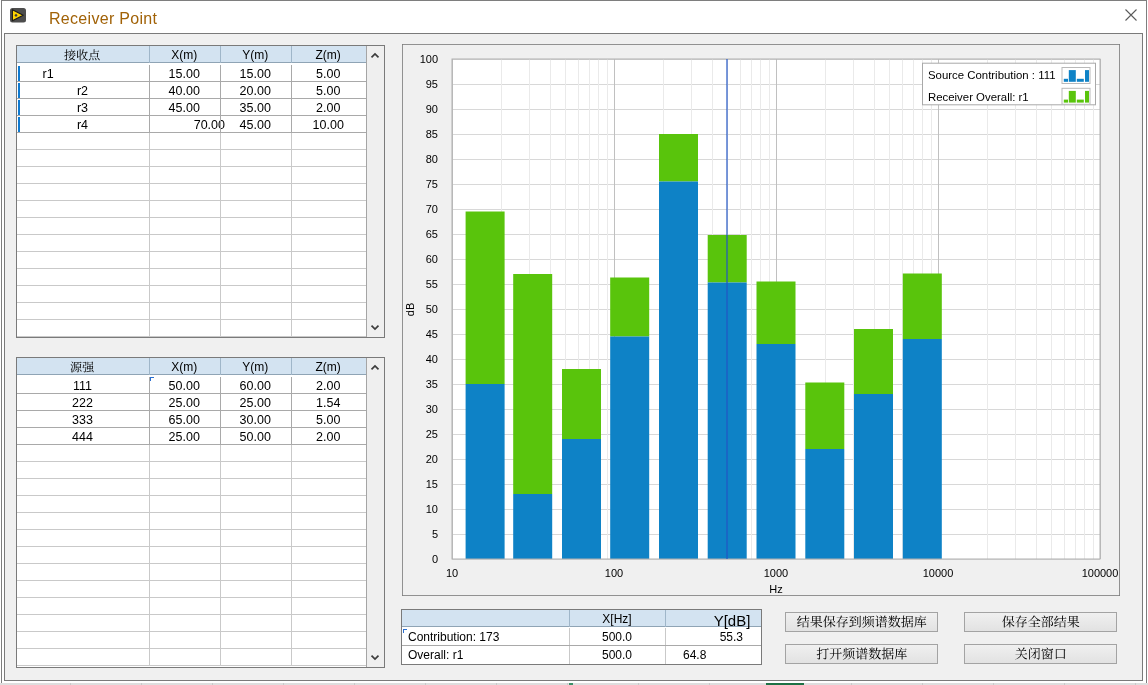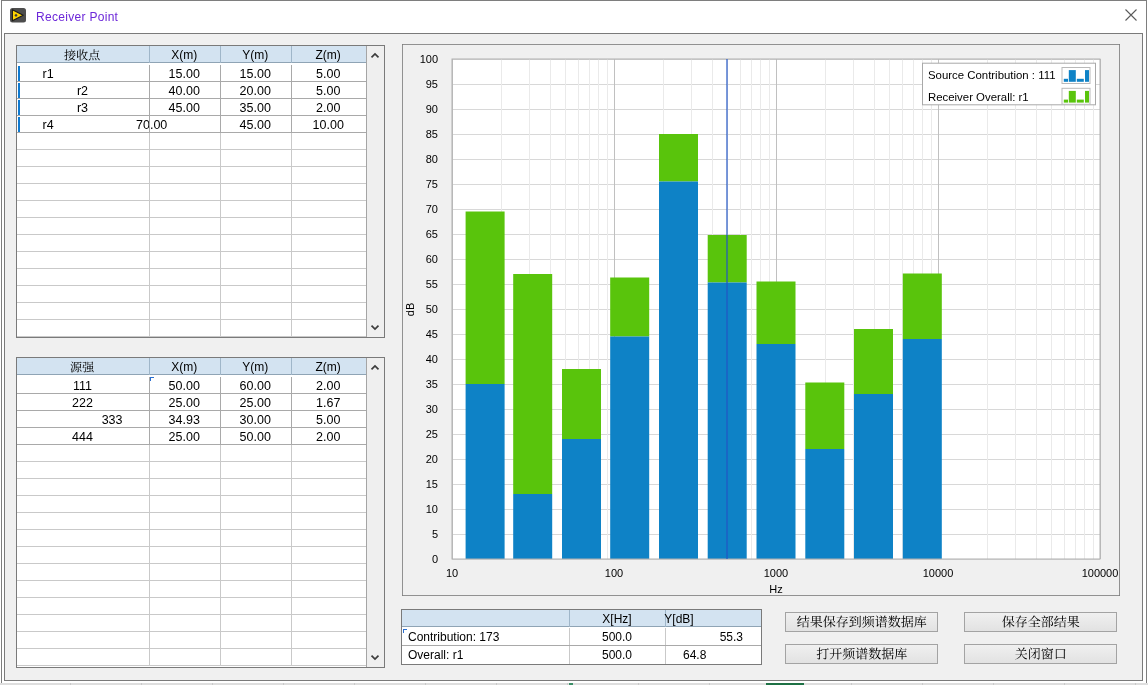--- a/index.html
+++ b/index.html
@@ -11,21 +11,21 @@
 <div class="abs" style="left:1px;top:0;width:1146px;height:684px;border:1px solid #7e7e7e;border-bottom:none;background:#fff"></div>
 <div class="abs" style="left:4px;top:33px;width:1139px;height:648px;background:#f0f0f0;border:1px solid #7a7a7a"></div>
 <div class="abs" style="left:0;top:683px;width:1148px;height:2px;background:repeating-linear-gradient(90deg,#dedede 0,#dedede 70px,#c9c9c9 70px,#c9c9c9 71px)"></div>
 <div class="abs" style="left:766px;top:683px;width:38px;height:2px;background:#1e7145"></div>
 <div class="abs" style="left:569px;top:683px;width:4px;height:2px;background:#3c8f68"></div>
 <svg class="abs" style="left:10px;top:7.5px" width="16" height="15" viewBox="0 0 16 15">
 <rect x="0" y="0" width="16" height="14.5" rx="2.5" fill="#4d4d4d"></rect>
 <path d="M2.4 1.8 L13.2 7.3 L2.4 12.8 Z" fill="#ffd400" stroke="#1a1a1a" stroke-width="1.1" stroke-linejoin="round"></path>
 <path d="M6 5.7 L7.6 7.3 L6 8.9 L4.4 7.3 Z" fill="#3a3a3a"></path>
 </svg>
-<div class="abs" style="left:36px;top:9.5px;font-size:12px;color:#6d28d9;letter-spacing:0.3px">Receiver Point</div>
+<div class="abs" style="left:49px;top:9.5px;font-size:16px;color:#a16207;letter-spacing:0.3px">Receiver Point</div>
 <svg class="abs" style="left:1124px;top:8px" width="14" height="14" viewBox="0 0 14 14">
 <path d="M1.5 1.5 L12.5 12.5 M12.5 1.5 L1.5 12.5" stroke="#5a5a5a" stroke-width="1.1"></path>
 </svg>
 <div class="tbl-panel" style="left:15.5px;top:45px;width:369px;height:293px"></div>
 <div class="abs" style="left:16.5px;top:46px;width:349.5px;height:17px;background:#d3e3f1;border-bottom:1px solid #8fa4b5"></div>
 <div class="abs" style="left:148.5px;top:46px;width:1px;height:17px;background:#9fb6c9"></div>
 <div class="abs" style="left:220.0px;top:46px;width:1px;height:17px;background:#9fb6c9"></div>
 <div class="abs" style="left:290.5px;top:46px;width:1px;height:17px;background:#9fb6c9"></div>
 <svg class="abs" style="left:64.4px;top:48px" width="40" height="15" viewBox="0 0 40 15">
     <g transform="translate(0,11.5) scale(0.93)">
@@ -44,22 +44,22 @@
 <div class="abs" style="left:42.5px;top:83.5px;width:80px;height:14px;text-align:center;font-size:12.5px">r2</div>
 <div class="abs" style="left:144.2px;top:83.5px;width:80px;height:14px;text-align:center;font-size:12.5px">40.00</div>
 <div class="abs" style="left:215.2px;top:83.5px;width:80px;height:14px;text-align:center;font-size:12.5px">20.00</div>
 <div class="abs" style="left:288.2px;top:83.5px;width:80px;height:14px;text-align:center;font-size:12.5px">5.00</div>
 <div class="abs" style="left:16.5px;top:115px;width:349.5px;height:1px;background:#a9a9a9"></div>
 <div class="abs" style="left:42.5px;top:100.5px;width:80px;height:14px;text-align:center;font-size:12.5px">r3</div>
 <div class="abs" style="left:144.2px;top:100.5px;width:80px;height:14px;text-align:center;font-size:12.5px">45.00</div>
 <div class="abs" style="left:215.2px;top:100.5px;width:80px;height:14px;text-align:center;font-size:12.5px">35.00</div>
 <div class="abs" style="left:288.2px;top:100.5px;width:80px;height:14px;text-align:center;font-size:12.5px">2.00</div>
 <div class="abs" style="left:16.5px;top:132px;width:349.5px;height:1px;background:#a9a9a9"></div>
-<div class="abs" style="left:42.5px;top:117.5px;width:80px;height:14px;font-size:12.5px">r4</div>
-<div class="abs" style="left:136px;top:117.5px;width:80px;height:14px;text-align:left;font-size:12.5px">70.00</div>
+<div class="abs" style="left:42.5px;top:117.5px;width:80px;height:14px;text-align:center;font-size:12.5px">r4</div>
+<div class="abs" style="left:145px;top:117.5px;width:80px;height:14px;text-align:right;font-size:12.5px">70.00</div>
 <div class="abs" style="left:215.2px;top:117.5px;width:80px;height:14px;text-align:center;font-size:12.5px">45.00</div>
 <div class="abs" style="left:288.2px;top:117.5px;width:80px;height:14px;text-align:center;font-size:12.5px">10.00</div>
 <div class="abs" style="left:16.5px;top:149px;width:349.5px;height:1px;background:#c9c9c9"></div>
 <div class="abs" style="left:16.5px;top:166px;width:349.5px;height:1px;background:#c9c9c9"></div>
 <div class="abs" style="left:16.5px;top:183px;width:349.5px;height:1px;background:#c9c9c9"></div>
 <div class="abs" style="left:16.5px;top:200px;width:349.5px;height:1px;background:#c9c9c9"></div>
 <div class="abs" style="left:16.5px;top:217px;width:349.5px;height:1px;background:#c9c9c9"></div>
 <div class="abs" style="left:16.5px;top:234px;width:349.5px;height:1px;background:#c9c9c9"></div>
 <div class="abs" style="left:16.5px;top:251px;width:349.5px;height:1px;background:#c9c9c9"></div>
 <div class="abs" style="left:16.5px;top:268px;width:349.5px;height:1px;background:#c9c9c9"></div>
@@ -100,24 +100,24 @@
 <div class="abs" style="left:298.2px;top:360px;width:60px;height:14px;text-align:center;font-size:12px">Z(m)</div>
 <div class="abs" style="left:16.5px;top:393px;width:349.5px;height:1px;background:#a9a9a9"></div>
 <div class="abs" style="left:42.5px;top:378.5px;width:80px;height:14px;text-align:center;font-size:12.5px">111</div>
 <div class="abs" style="left:144.2px;top:378.5px;width:80px;height:14px;text-align:center;font-size:12.5px">50.00</div>
 <div class="abs" style="left:215.2px;top:378.5px;width:80px;height:14px;text-align:center;font-size:12.5px">60.00</div>
 <div class="abs" style="left:288.2px;top:378.5px;width:80px;height:14px;text-align:center;font-size:12.5px">2.00</div>
 <div class="abs" style="left:16.5px;top:410px;width:349.5px;height:1px;background:#a9a9a9"></div>
 <div class="abs" style="left:42.5px;top:395.5px;width:80px;height:14px;text-align:center;font-size:12.5px">222</div>
 <div class="abs" style="left:144.2px;top:395.5px;width:80px;height:14px;text-align:center;font-size:12.5px">25.00</div>
 <div class="abs" style="left:215.2px;top:395.5px;width:80px;height:14px;text-align:center;font-size:12.5px">25.00</div>
-<div class="abs" style="left:288.2px;top:395.5px;width:80px;height:14px;text-align:center;font-size:12.5px">1.67</div>
+<div class="abs" style="left:288.2px;top:395.5px;width:80px;height:14px;text-align:center;font-size:12.5px">1.54</div>
 <div class="abs" style="left:16.5px;top:427px;width:349.5px;height:1px;background:#a9a9a9"></div>
-<div class="abs" style="left:42.5px;top:412.5px;width:80px;height:14px;text-align:right;font-size:12.5px">333</div>
-<div class="abs" style="left:144.2px;top:412.5px;width:80px;height:14px;text-align:center;font-size:12.5px">34.93</div>
+<div class="abs" style="left:42.5px;top:412.5px;width:80px;height:14px;text-align:center;font-size:12.5px">333</div>
+<div class="abs" style="left:144.2px;top:412.5px;width:80px;height:14px;text-align:center;font-size:12.5px">65.00</div>
 <div class="abs" style="left:215.2px;top:412.5px;width:80px;height:14px;text-align:center;font-size:12.5px">30.00</div>
 <div class="abs" style="left:288.2px;top:412.5px;width:80px;height:14px;text-align:center;font-size:12.5px">5.00</div>
 <div class="abs" style="left:16.5px;top:444px;width:349.5px;height:1px;background:#a9a9a9"></div>
 <div class="abs" style="left:42.5px;top:429.5px;width:80px;height:14px;text-align:center;font-size:12.5px">444</div>
 <div class="abs" style="left:144.2px;top:429.5px;width:80px;height:14px;text-align:center;font-size:12.5px">25.00</div>
 <div class="abs" style="left:215.2px;top:429.5px;width:80px;height:14px;text-align:center;font-size:12.5px">50.00</div>
 <div class="abs" style="left:288.2px;top:429.5px;width:80px;height:14px;text-align:center;font-size:12.5px">2.00</div>
 <div class="abs" style="left:16.5px;top:461px;width:349.5px;height:1px;background:#c9c9c9"></div>
 <div class="abs" style="left:16.5px;top:478px;width:349.5px;height:1px;background:#c9c9c9"></div>
 <div class="abs" style="left:16.5px;top:495px;width:349.5px;height:1px;background:#c9c9c9"></div>
@@ -272,21 +272,21 @@
     <rect x="674.8" y="55.6" width="7" height="3" fill="#59c40c"></rect>
     <rect x="683" y="46.9" width="4" height="11.7" fill="#59c40c"></rect>
   </svg>
 <div class="abs" style="left:401px;top:609px;width:361px;height:56px;background:#fff;border:1px solid #7a7a7a"></div>
 <div class="abs" style="left:402px;top:610px;width:359px;height:17px;background:#d3e3f1;border-bottom:1px solid #8fa4b5"></div>
 <div class="abs" style="left:569px;top:610px;width:1px;height:17px;background:#9fb6c9"></div>
 <div class="abs" style="left:569px;top:628px;width:1px;height:36px;background:#c9c9c9"></div>
 <div class="abs" style="left:665px;top:610px;width:1px;height:17px;background:#9fb6c9"></div>
 <div class="abs" style="left:665px;top:628px;width:1px;height:36px;background:#c9c9c9"></div>
 <div class="abs" style="left:587px;top:612px;width:60px;height:14px;text-align:center;font-size:12px">X[Hz]</div>
-<div class="abs" style="left:649px;top:612px;width:60px;height:14px;text-align:center;font-size:12px">Y[dB]</div>
+<div class="abs" style="left:702px;top:612px;width:60px;height:14px;text-align:center;font-size:15px">Y[dB]</div>
 <div class="abs" style="left:402px;top:645px;width:359px;height:1px;background:#a9a9a9"></div>
 <div class="abs" style="left:408px;top:630px;font-size:12px">Contribution: 173</div>
 <div class="abs" style="left:408px;top:648px;font-size:12px">Overall: r1</div>
 <div class="abs" style="left:587px;top:630px;width:60px;text-align:center;font-size:12px">500.0</div>
 <div class="abs" style="left:587px;top:648px;width:60px;text-align:center;font-size:12px">500.0</div>
 <div class="abs" style="left:683px;top:630px;width:60px;text-align:right;font-size:12px">55.3</div>
 <div class="abs" style="left:683px;top:648px;width:60px;text-align:left;font-size:12px">64.8</div>
 <div class="abs" style="left:402.5px;top:628.5px;width:4px;height:1px;background:#2a6fd0"></div>
 <div class="abs" style="left:402.5px;top:628.5px;width:1px;height:4px;background:#2a6fd0"></div>
 <div class="btn" style="left:784.5px;top:612px;width:153.5px;height:20px"></div>

